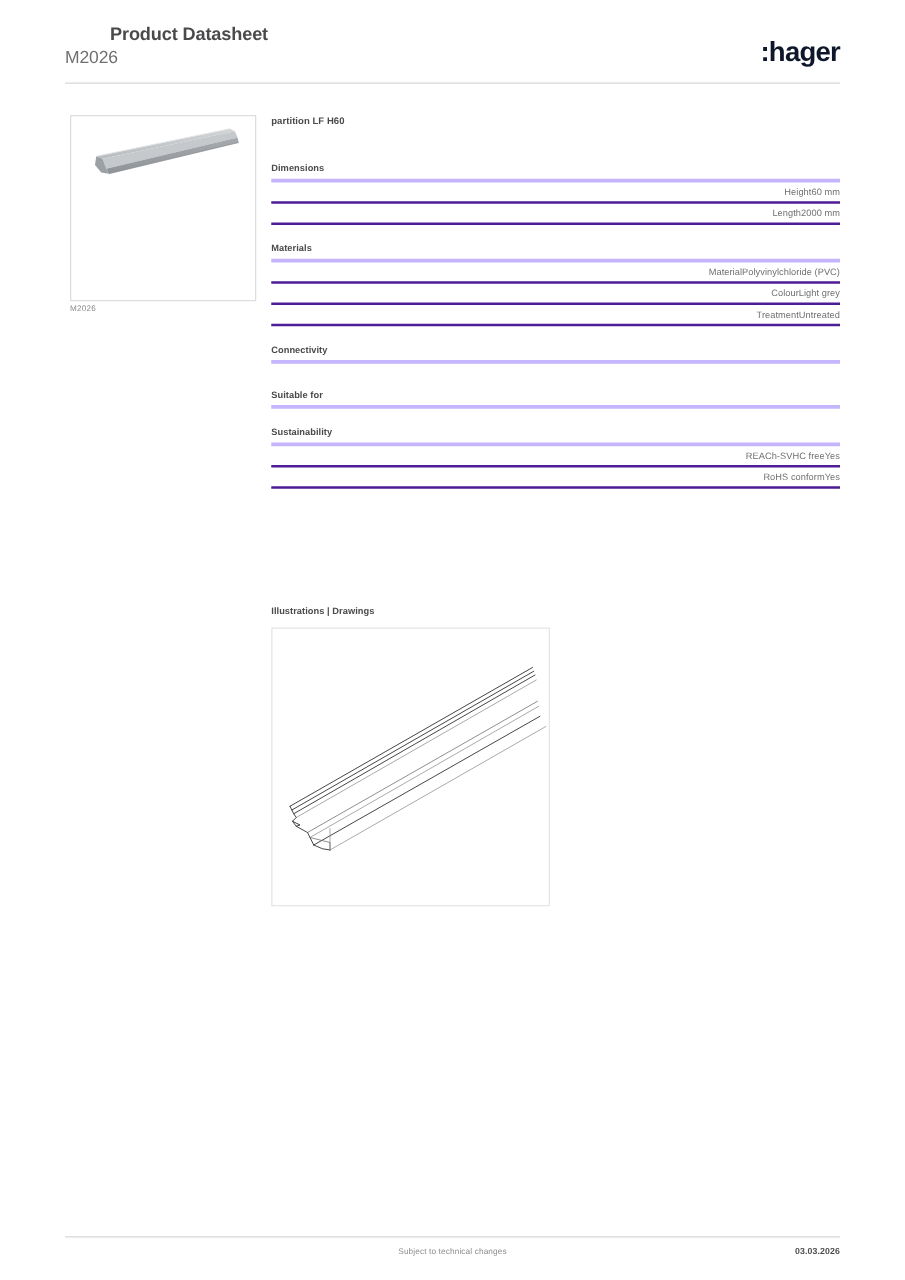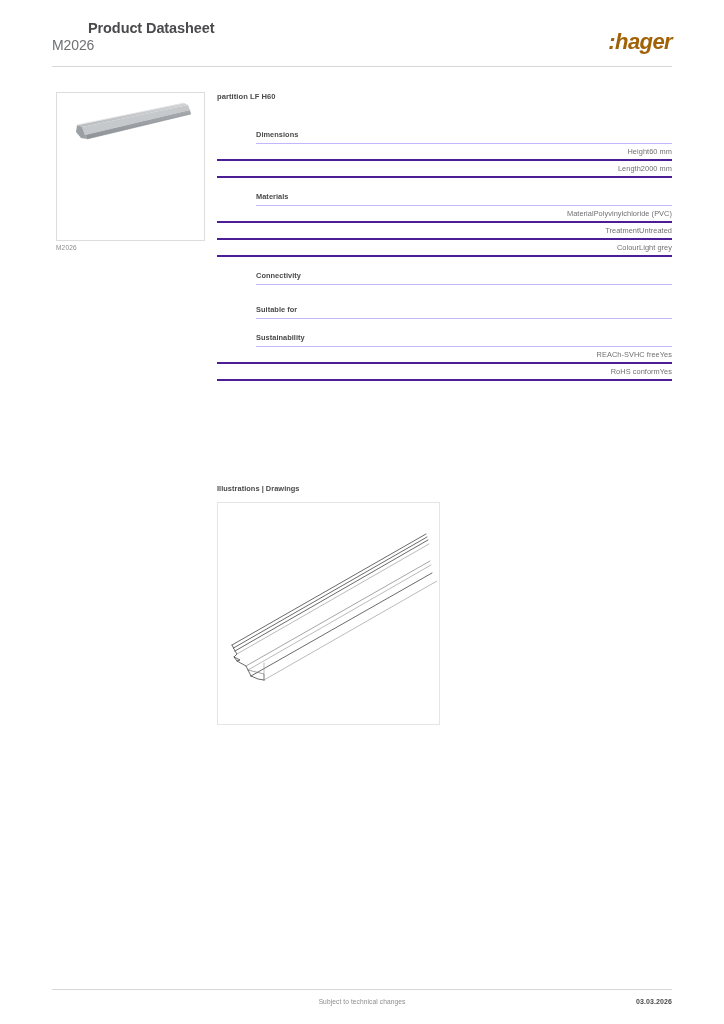--- a/index.html
+++ b/index.html
@@ -46,24 +46,23 @@
     color: #6f7072;
     line-height: 17px;
     letter-spacing: -0.1px;
   }
   .logo {
     position: absolute;
     right: 0;
     top: 10px;
     font-size: 22px;
     font-weight: bold;
-    color: #a16207;
+    color: #0f172a;
     letter-spacing: -0.6px;
     line-height: 24px;
-    font-style: italic;
   }
   .header-rule {
     position: absolute;
     left: 52px;
     top: 66px;
     width: 620px;
     height: 1px;
     background: #d7d8d9;
   }
 
@@ -114,22 +113,21 @@
   }
 
   .group { margin-bottom: 14px; }
   .group-title {
     font-size: 7.4px;
     font-weight: bold;
     color: #4a4a4c;
     letter-spacing: 0.05px;
     line-height: 10px;
     padding-bottom: 3px;
-    border-bottom: 1px solid #c4b5fd;
-    margin-left: 39px;
+    border-bottom: 3px solid #c4b5fd;
   }
   .row {
     display: flex;
     justify-content: flex-end;
     align-items: baseline;
     font-size: 7.4px;
     color: #6f7072;
     line-height: 10px;
     padding: 2.5px 0 2.5px 0;
     border-bottom: 2px solid #4c1d95;
@@ -258,26 +256,26 @@
       </div>
     </div>
 
     <div class="group">
       <div class="group-title">Materials</div>
       <div class="row">
         <span class="row-label">Material</span>
         <span class="row-value">Polyvinylchloride (PVC)</span>
       </div>
       <div class="row">
+        <span class="row-label">Colour</span>
+        <span class="row-value">Light grey</span>
+      </div>
+      <div class="row">
         <span class="row-label">Treatment</span>
         <span class="row-value">Untreated</span>
-      </div>
-      <div class="row">
-        <span class="row-label">Colour</span>
-        <span class="row-value">Light grey</span>
       </div>
     </div>
 
 
     <div class="group group-gap-lg">
       <div class="group-title">Connectivity</div>
     </div>
 
     <div class="group">
       <div class="group-title">Suitable for</div>

